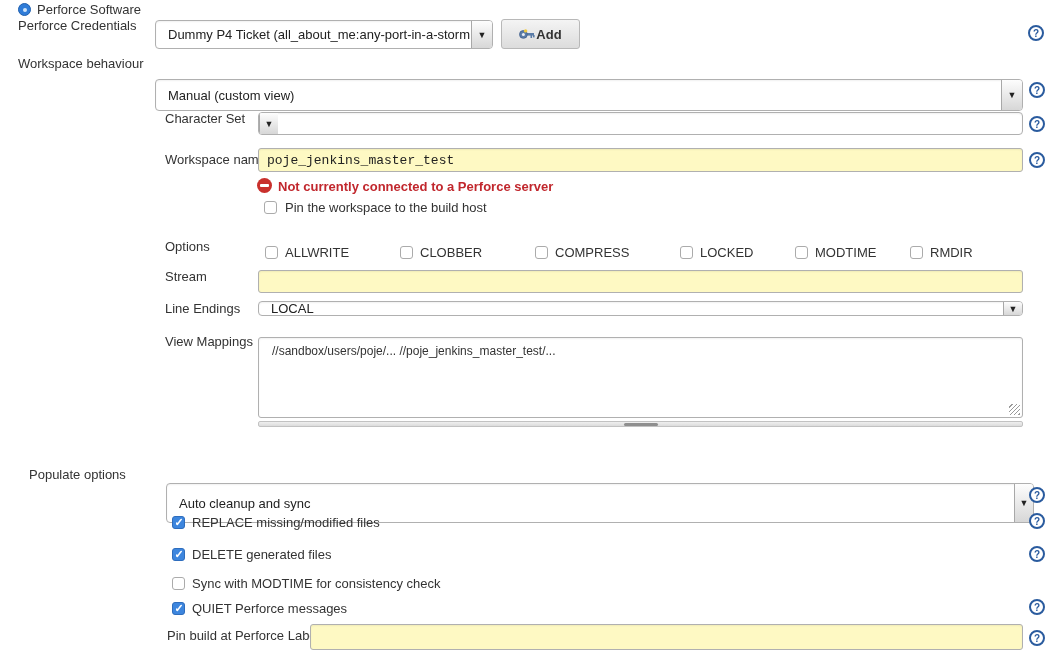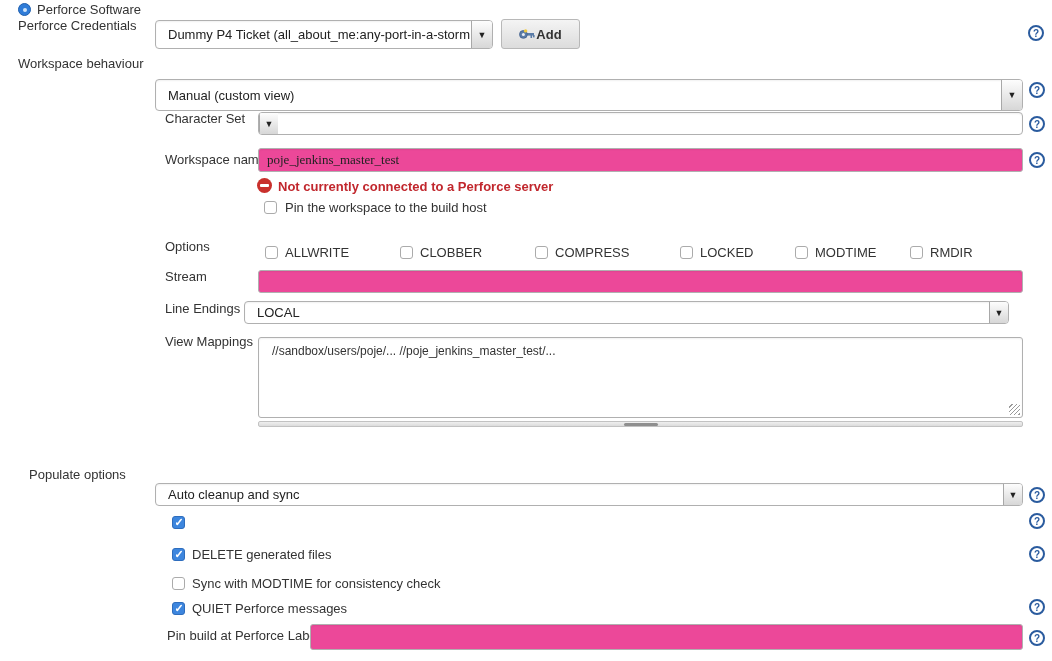--- a/index.html
+++ b/index.html
@@ -14,22 +14,22 @@
   .combo { position:absolute; background:#fff; border:1px solid #b0b0b0; border-radius:4px;
            display:flex; align-items:center; overflow:hidden;
            box-shadow:inset 0 1px 2px rgba(0,0,0,0.06); cursor:default; }
   .combo .txt { flex:1; padding:0 12px; font-size:13px; color:#222; white-space:nowrap; overflow:hidden; }
   .combo .arrow-btn { width:21px; align-self:stretch; border-left:1px solid #a8a8a8;
            background:linear-gradient(#fdfdfd,#d7d7d7); display:flex; align-items:center;
            justify-content:center; font-size:9px; color:#222; }
   .combo.small-arrow .arrow-btn { width:19px; }
 
   
-  .tinput { position:absolute; border:1px solid #b0b0b0; border-radius:3px; background:#ec4899;
-            font-family:Liberation Serif, serif; font-size:13px; color:#222;
+  .tinput { position:absolute; border:1px solid #b0b0b0; border-radius:3px; background:#fef9c3;
+            font-family:Liberation Mono, monospace; font-size:13px; color:#222;
             padding:0 8px; box-shadow:inset 0 1px 2px rgba(0,0,0,0.06); }
 
   
   .help { position:absolute; width:16px; height:16px; border-radius:50%;
           border:2px solid #2a5b9e; color:#2a5b9e; background:#fff;
           display:flex; align-items:center; justify-content:center;
           font-size:10px; font-weight:bold; cursor:pointer; }
 
   
   .radio { position:absolute; width:13px; height:13px; border-radius:50%;
@@ -128,38 +128,39 @@
   <span class="cb-lbl" style="left:700px; top:245px;">LOCKED</span>
   <span class="cb" style="left:795px; top:246px;"></span>
   <span class="cb-lbl" style="left:815px; top:245px;">MODTIME</span>
   <span class="cb" style="left:910px; top:246px;"></span>
   <span class="cb-lbl" style="left:930px; top:245px;">RMDIR</span>
 
   <span class="lbl" style="left:165px; top:269px;">Stream</span>
   <input class="tinput" style="left: 258px; top: 270px; width: 765px; height: 23px;" value="">
 
   <span class="lbl" style="left:165px; top:301px;">Line Endings</span>
-  <div class="combo small-arrow" style="left:244px; top:301px; width:765px; height:23px;">
+  <div class="combo small-arrow" style="left:258px; top:301px; width:765px; height:15px;">
     <span class="txt">LOCAL</span>
     <span class="arrow-btn">▼</span>
   </div>
 
   <span class="lbl" style="left:165px; top:334px;">View Mappings</span>
   <textarea class="tarea" style="left: 258px; top: 337px; width: 765px; height: 81px;" spellcheck="false">//sandbox/users/poje/... //poje_jenkins_master_test/...</textarea>
   <span class="resize-grip" style="left:1009px; top:404px;"></span>
   <div class="drag-bar" style="left:258px; top:421px; width:765px; height:6px;"></div>
 
   <span class="section-lbl" style="left:18px; top:467px;margin-left:11px;">Populate options</span>
-  <div class="combo small-arrow" style="left:155px; top:483px; width:868px; height:23px;justify-content:flex-end;">
+  <div class="combo small-arrow" style="left:166px; top:483px; width:868px; height:40px;justify-content:flex-end;">
     <span class="txt">Auto cleanup and sync</span>
     <span class="arrow-btn">▼</span>
   </div>
   <span class="help" style="left:1029px; top:487px;">?</span>
 
   <span class="cb checked" style="left:172px; top:516px;"></span>
+  <span class="cb-lbl" style="left:192px; top:515px;">REPLACE missing/modified files</span>
   <span class="help" style="left:1029px; top:513px;">?</span>
 
   <span class="cb checked" style="left:172px; top:548px;"></span>
   <span class="cb-lbl" style="left:192px; top:547px;">DELETE generated files</span>
   <span class="help" style="left:1029px; top:546px;">?</span>
 
   <span class="cb" style="left:172px; top:577px;"></span>
   <span class="cb-lbl" style="left:192px; top:576px;">Sync with MODTIME for consistency check</span>
 
   <span class="cb checked" style="left:172px; top:602px;"></span>

